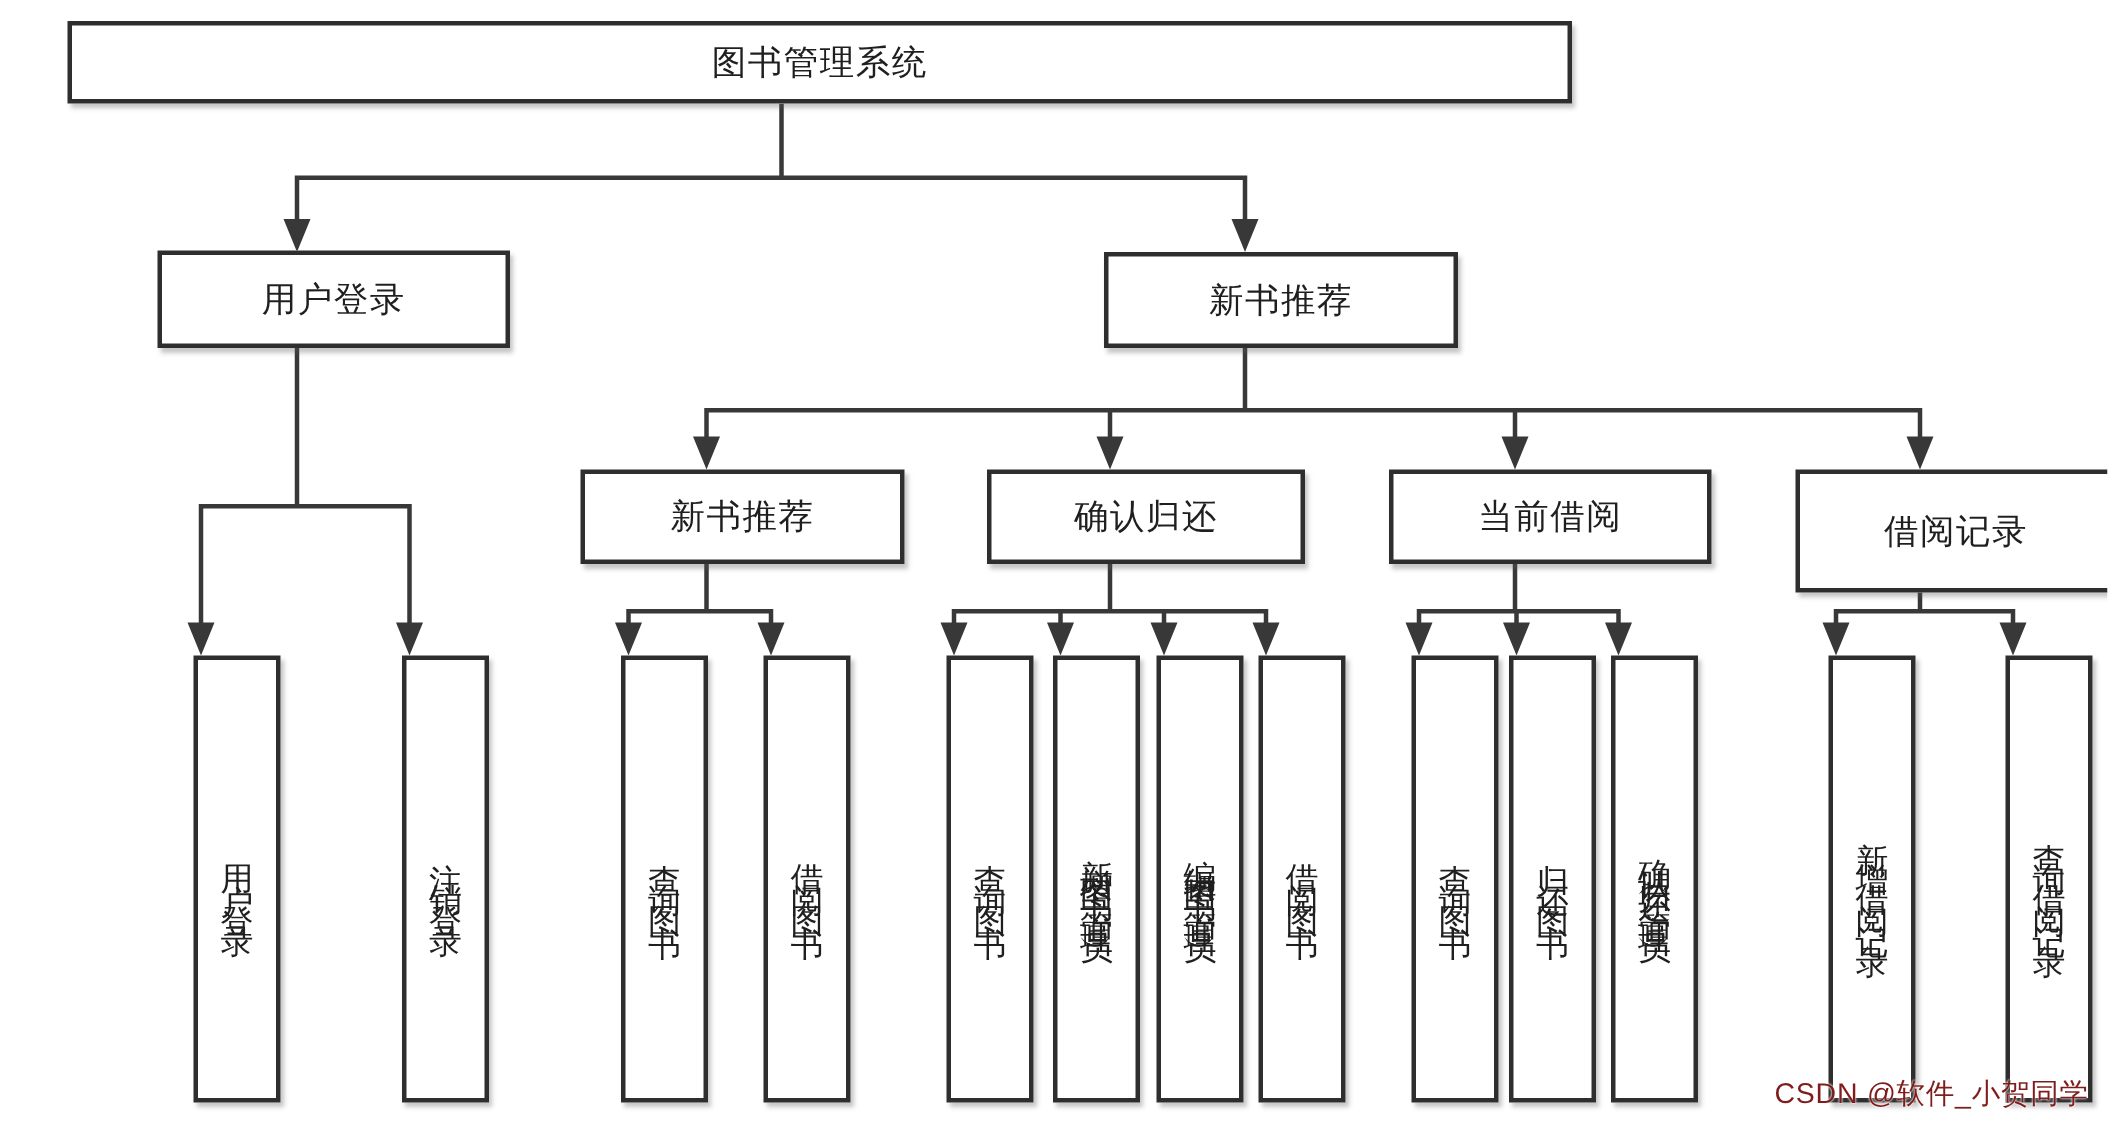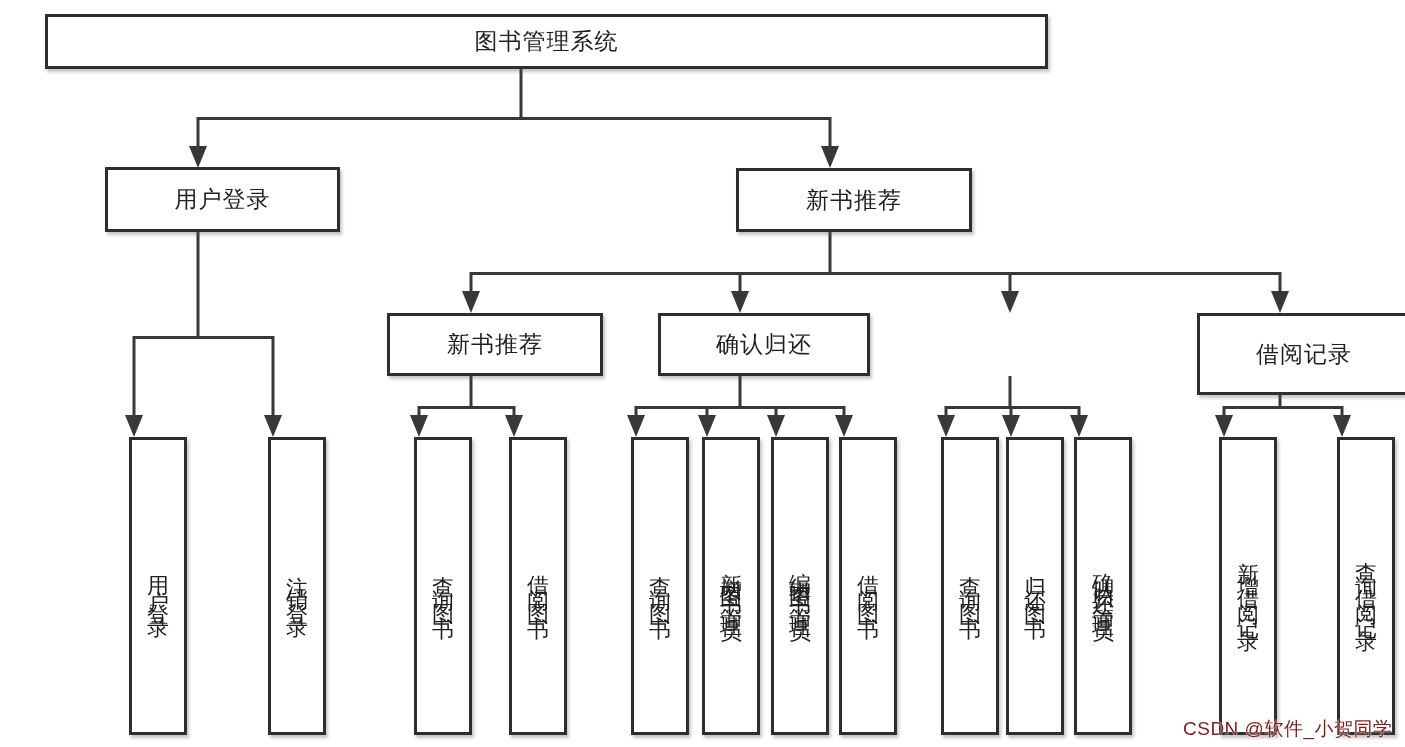--- a/index.html
+++ b/index.html
@@ -123,20 +123,23 @@
   <div class="box hbox" style="left:712px;top:168px;width:236px;height:64px">
     <span>新书推荐</span>
   </div>
 
   <div class="box hbox" style="left:363px;top:313px;width:216px;height:63px">
     <span>新书推荐</span>
   </div>
   <div class="box hbox" style="left:634px;top:313px;width:212px;height:63px">
     <span>确认归还</span>
   </div>
+  <div class="box hbox" style="left:902px;top:313px;width:215px;height:63px">
+    <span>当前借阅</span>
+  </div>
   <div class="box hbox" style="left:1173px;top:313px;width:214px;height:82px">
     <span>借阅记录</span>
   </div>
 
   <div class="box leaf" style="left:105px">
     <span class="vtext">用户登录</span>
   </div>
   <div class="box leaf" style="left:244px">
     <span class="vtext">注销登录</span>
   </div>

